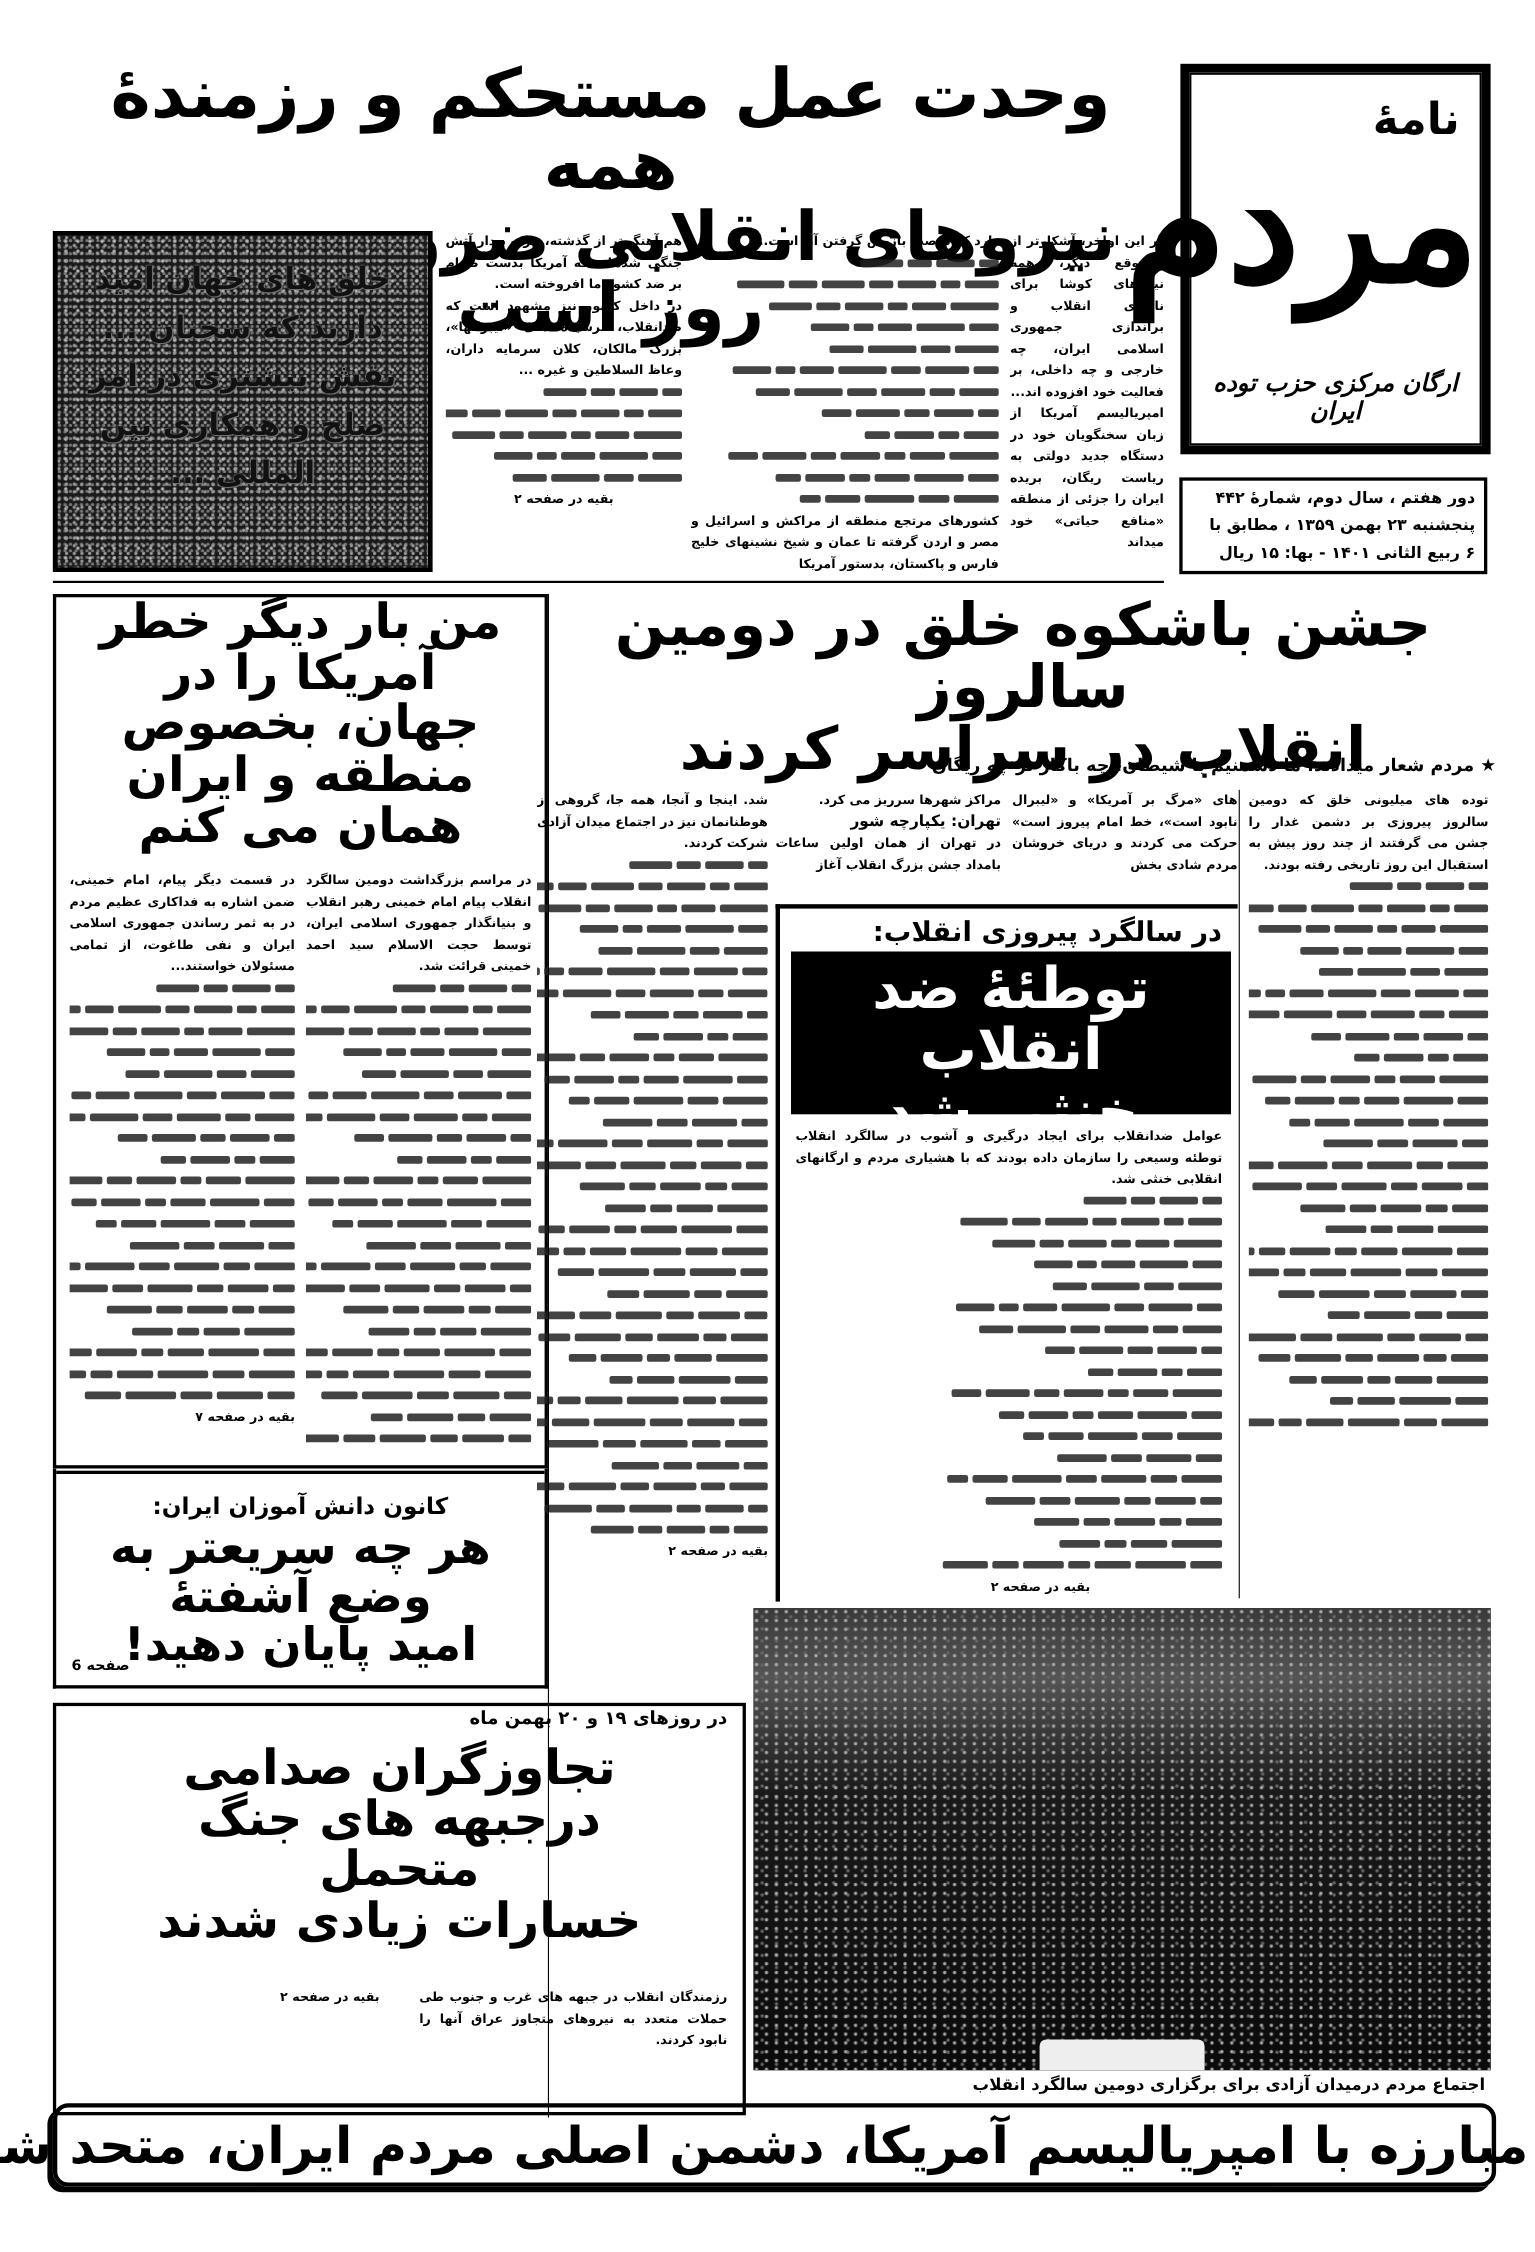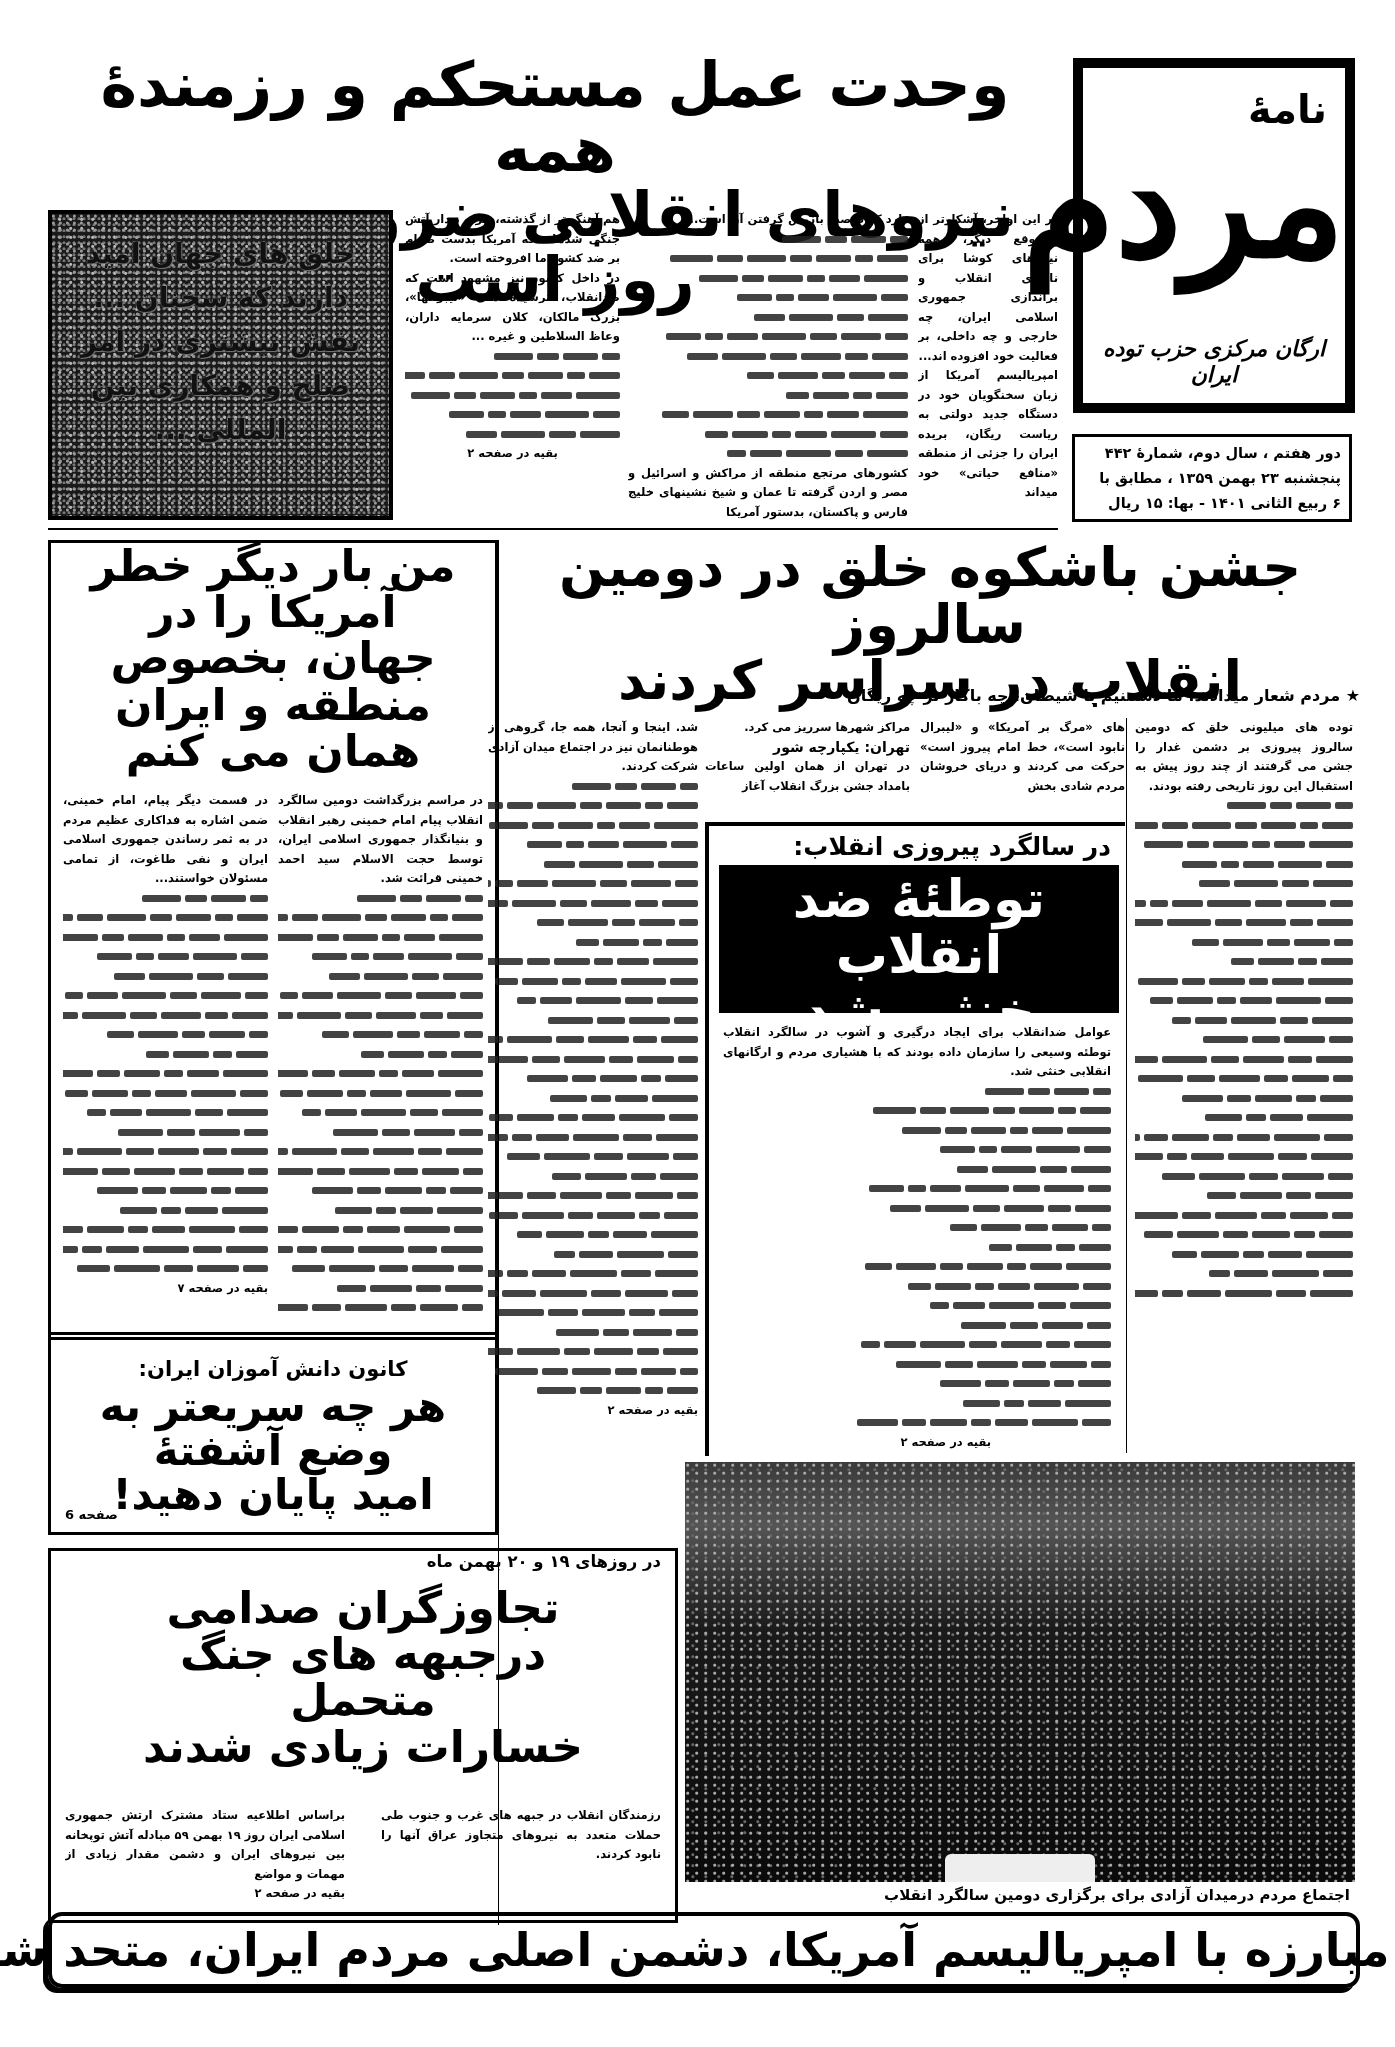--- a/index.html
+++ b/index.html
@@ -161,21 +161,20 @@
   <div style="padding:0 14px;font-size:16.5px;font-weight:900;line-height:22px;">در روزهای ۱۹ و ۲۰ بهمن ماه</div>
   <div class="headline" style="font-size:44px;padding:12px 60px 0;letter-spacing:-1px;">
     <div>تجاوزگران صدامی</div>
     <div>درجبهه های جنگ متحمل</div>
     <div>خسارات زیادی شدند</div>
   </div>
   <div class="abs col" style="right:14px;top:255px;width:280px;height:110px;">
     <p>رزمندگان انقلاب در جبهه های غرب و جنوب طی حملات متعدد به نیروهای متجاوز عراق آنها را نابود کردند.</p>
   </div>
   <div class="abs col" style="left:14px;top:255px;width:280px;height:110px;">
-    <p>براساس اطلاعیه ستاد مشترک ارتش جمهوری اسلامی ایران روز ۱۹ بهمن ۵۹ مبادله آتش توپخانه بین نیروهای ایران و دشمن مقدار زیادی از مهمات و مواضع</p>
     <p style="font-weight:900;">بقیه در صفحه ۲</p>
   </div>
 </div>
 
 <div class="abs headline" style="left:505px;top:540px;width:850px;">
   <div style="font-size:54px;">جشن باشکوه خلق در دومین سالروز</div>
   <div style="font-size:54px;">انقلاب در سراسر کردند</div>
 </div>
 <div class="abs" style="left:700px;top:686px;width:660px;font-size:16px;font-weight:900;white-space:nowrap;">
   <span>★ </span><span>مردم شعار میدادند: ما دشمنیم با شیطان، چه باکار تر چه ریگان</span>

